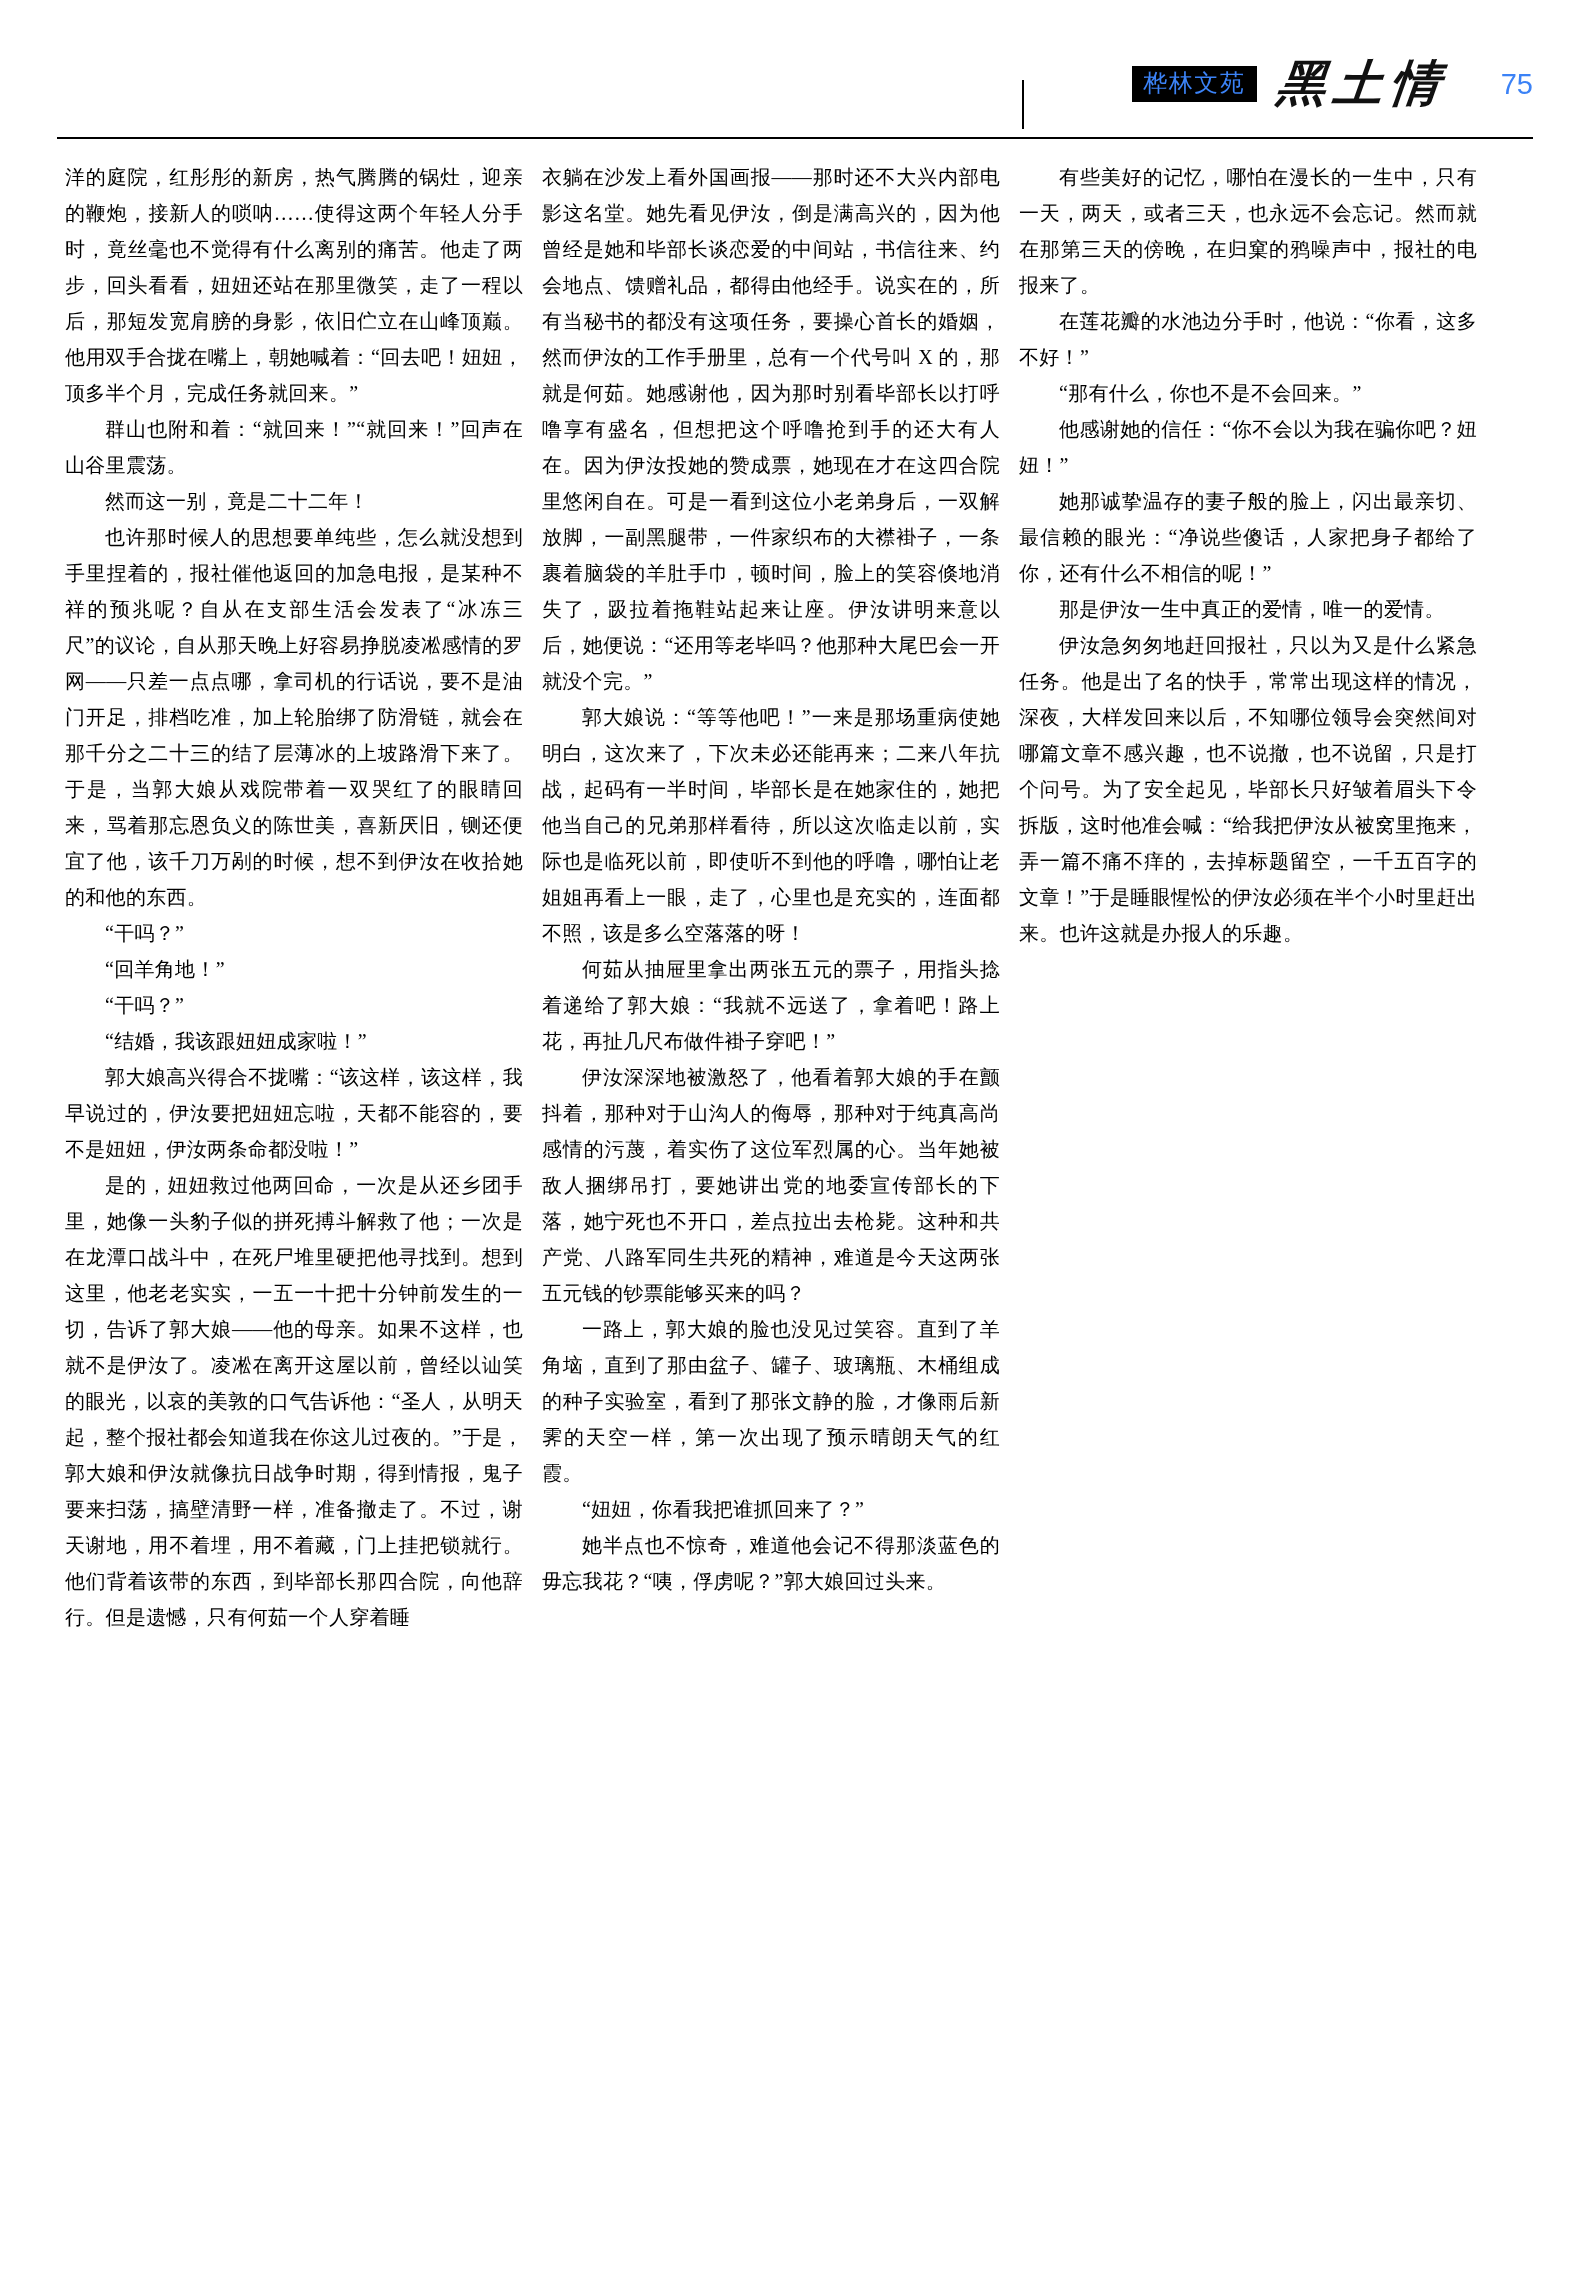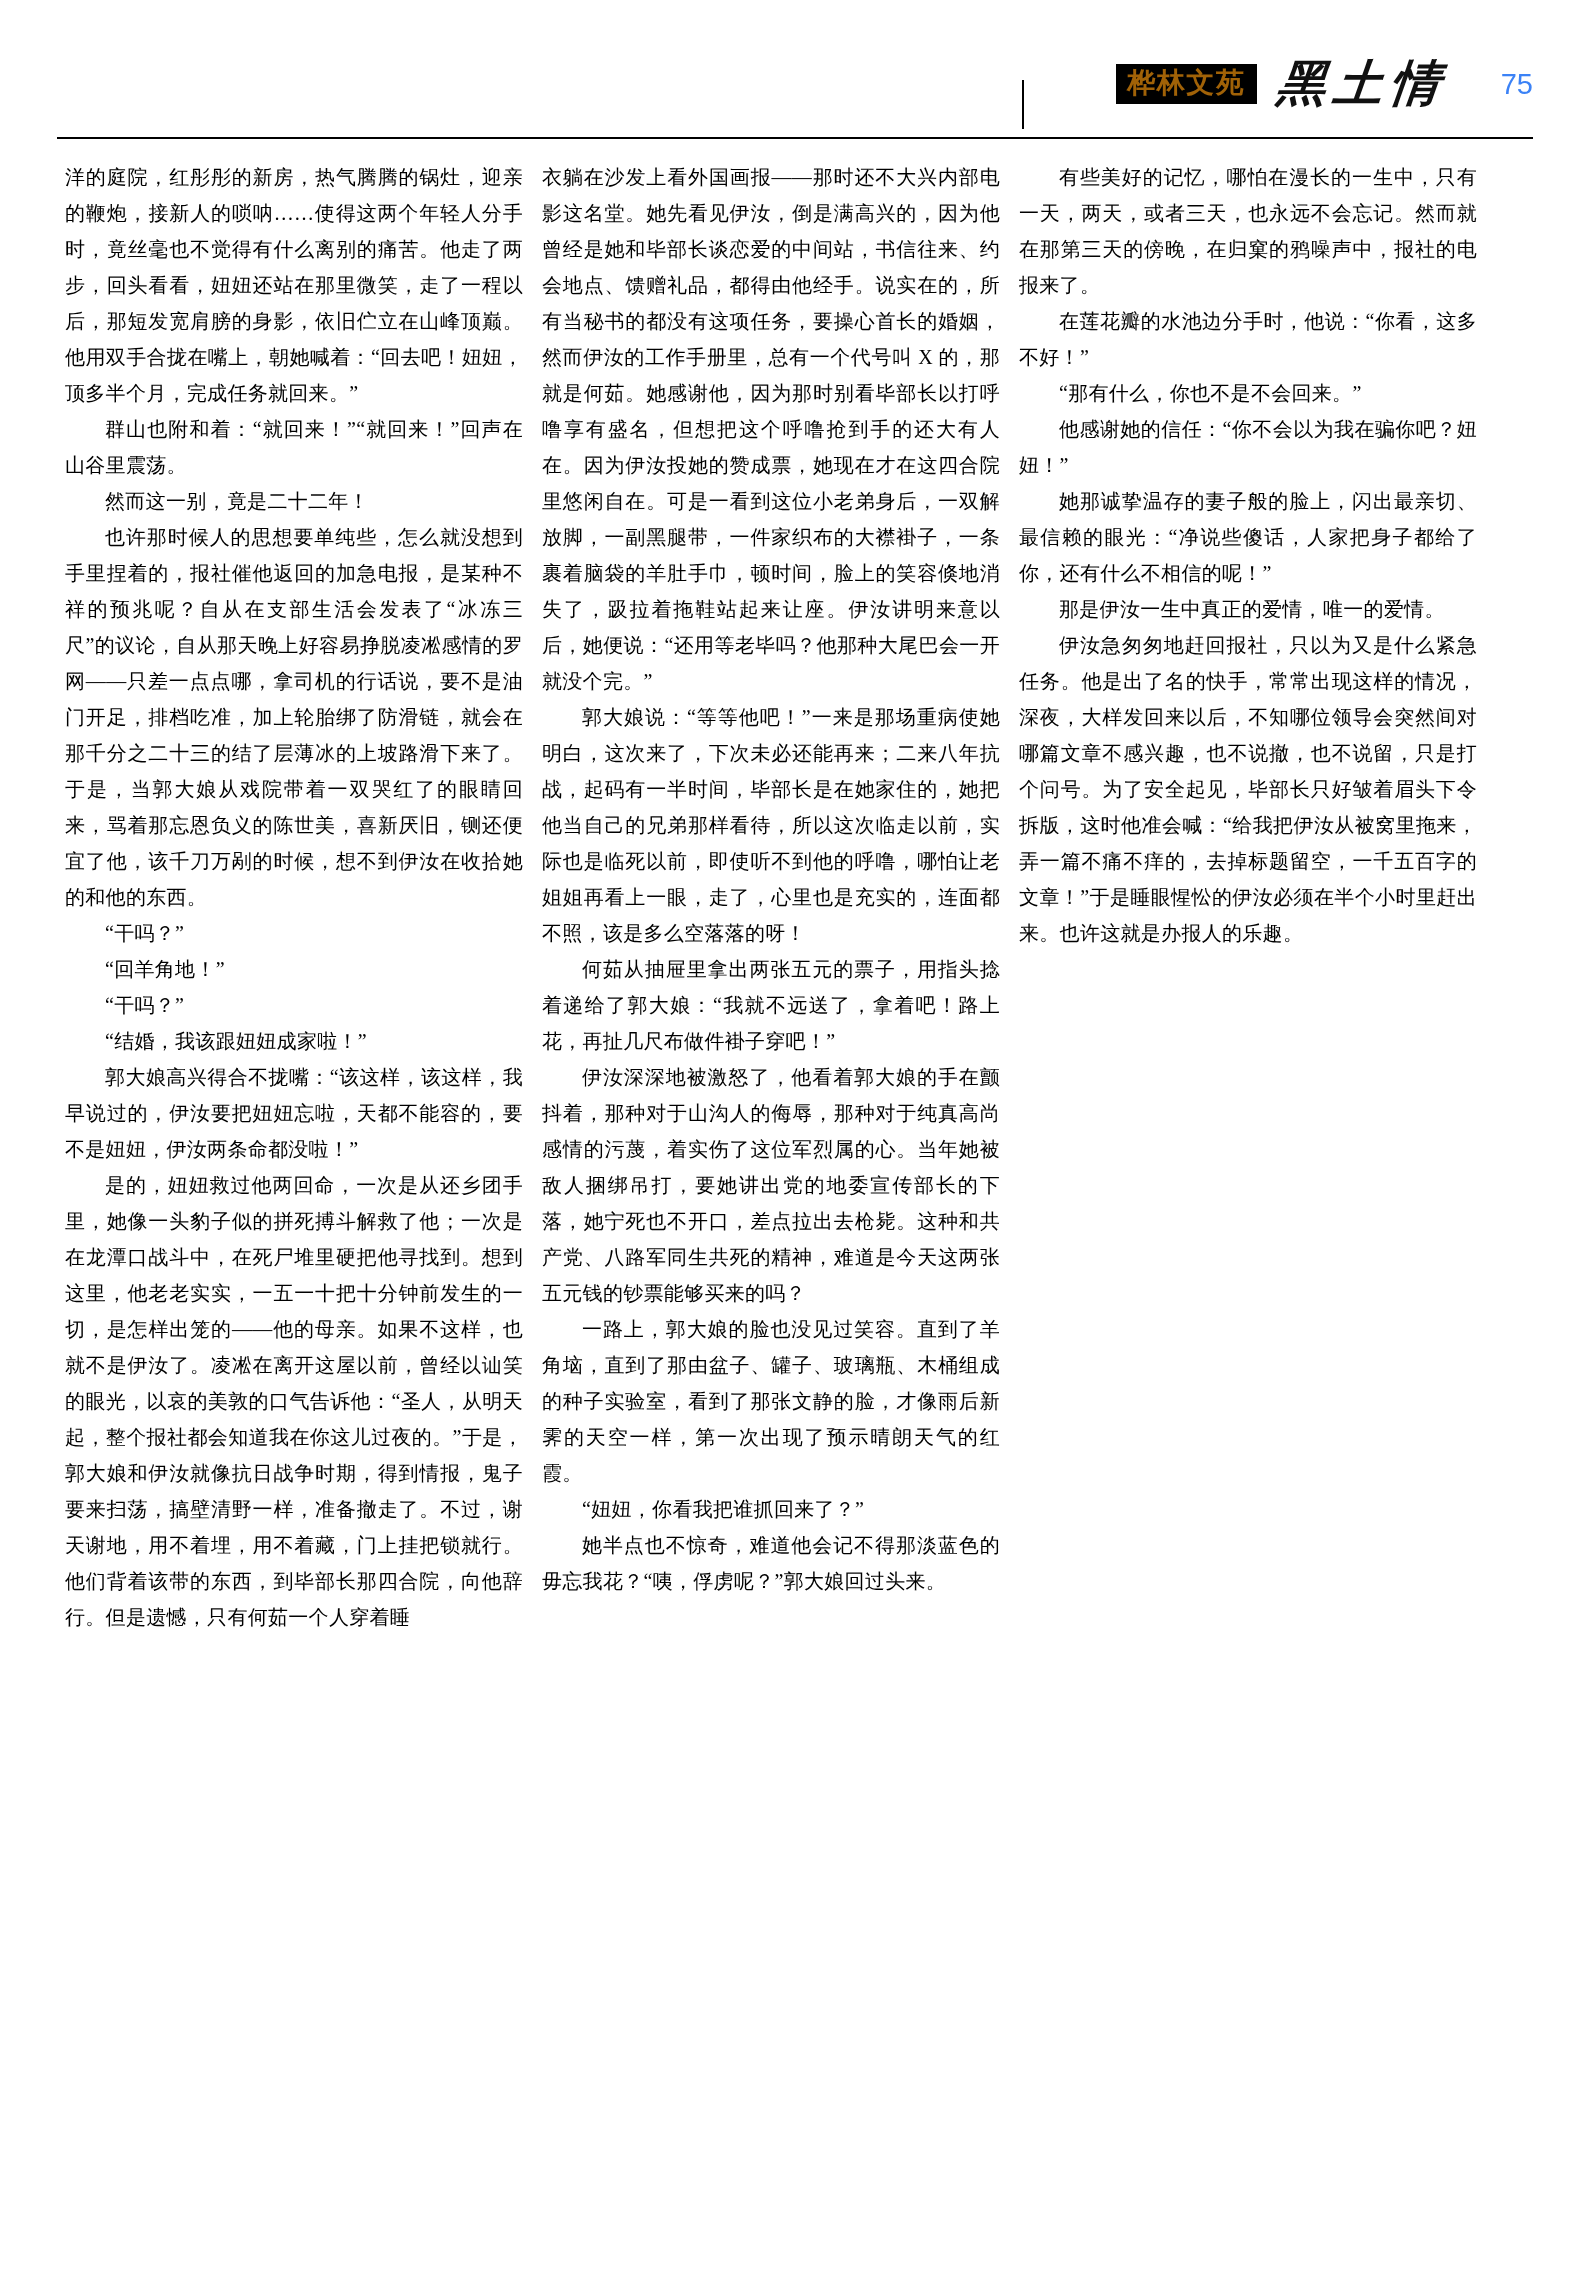--- a/index.html
+++ b/index.html
@@ -28,27 +28,27 @@
     position: absolute;
     top: 48px;
     right: 57px;
     height: 72px;
     display: flex;
     align-items: center;
     gap: 20.7px;
   }
   .header-tag {
     background: #000000;
-    color: #a16207;
+    color: #3b82f6;
     font-family: "Liberation Sans", sans-serif;
-    font-size: 28px;
+    font-size: 24px;
     letter-spacing: 1.6px;
     padding: 5.6px 11px 7.2px 11px;
     line-height: 1;
-    font-weight: bold;
+    font-weight: normal;
   }
   .header-title {
     font-family: "Liberation Serif", serif;
     font-size: 49px;
     font-weight: bold;
     letter-spacing: 8px;
     font-style: italic;
     color: #111111;
     transform: skewX(-6deg);
     padding-right: 4.8px;
@@ -120,21 +120,21 @@
     <div class="col" id="col-0">
         <p class="noindent">洋的庭院，红彤彤的新房，热气腾腾的锅灶，迎亲的鞭炮，接新人的唢呐……使得这两个年轻人分手时，竟丝毫也不觉得有什么离别的痛苦。他走了两步，回头看看，妞妞还站在那里微笑，走了一程以后，那短发宽肩膀的身影，依旧伫立在山峰顶巅。他用双手合拢在嘴上，朝她喊着：“回去吧！妞妞，顶多半个月，完成任务就回来。”</p>
         <p>群山也附和着：“就回来！”“就回来！”回声在山谷里震荡。</p>
         <p>然而这一别，竟是二十二年！</p>
         <p>也许那时候人的思想要单纯些，怎么就没想到手里捏着的，报社催他返回的加急电报，是某种不祥的预兆呢？自从在支部生活会发表了“冰冻三尺”的议论，自从那天晚上好容易挣脱凌凇感情的罗网——只差一点点哪，拿司机的行话说，要不是油门开足，排档吃准，加上轮胎绑了防滑链，就会在那千分之二十三的结了层薄冰的上坡路滑下来了。于是，当郭大娘从戏院带着一双哭红了的眼睛回来，骂着那忘恩负义的陈世美，喜新厌旧，铡还便宜了他，该千刀万剐的时候，想不到伊汝在收拾她的和他的东西。</p>
         <p>“干吗？”</p>
         <p>“回羊角地！”</p>
         <p>“干吗？”</p>
         <p>“结婚，我该跟妞妞成家啦！”</p>
         <p>郭大娘高兴得合不拢嘴：“该这样，该这样，我早说过的，伊汝要把妞妞忘啦，天都不能容的，要不是妞妞，伊汝两条命都没啦！”</p>
-        <p>是的，妞妞救过他两回命，一次是从还乡团手里，她像一头豹子似的拼死搏斗解救了他；一次是在龙潭口战斗中，在死尸堆里硬把他寻找到。想到这里，他老老实实，一五一十把十分钟前发生的一切，是怎样出笼的——他的母亲。如果不这样，也就不是伊汝了。凌凇在离开这屋以前，曾经以讪笑的眼光，以哀的美敦的口气告诉他：“圣人，从明天起，整个报社都会知道我在你这儿过夜的。”于是，郭大娘和伊汝就像抗日战争时期，得到情报，鬼子要来扫荡，搞壁清野一样，准备撤走了。不过，谢天谢地，用不着埋，用不着藏，门上挂把锁就行。他们背着该带的东西，到毕部长那四合院，向他辞行。但是遗憾，只有何茹一个人穿着睡</p>
+        <p>是的，妞妞救过他两回命，一次是从还乡团手里，她像一头豹子似的拼死搏斗解救了他；一次是在龙潭口战斗中，在死尸堆里硬把他寻找到。想到这里，他老老实实，一五一十把十分钟前发生的一切，告诉了郭大娘——他的母亲。如果不这样，也就不是伊汝了。凌凇在离开这屋以前，曾经以讪笑的眼光，以哀的美敦的口气告诉他：“圣人，从明天起，整个报社都会知道我在你这儿过夜的。”于是，郭大娘和伊汝就像抗日战争时期，得到情报，鬼子要来扫荡，搞壁清野一样，准备撤走了。不过，谢天谢地，用不着埋，用不着藏，门上挂把锁就行。他们背着该带的东西，到毕部长那四合院，向他辞行。但是遗憾，只有何茹一个人穿着睡</p>
       </div>
     <div class="col" id="col-1">
         <p class="noindent">衣躺在沙发上看外国画报——那时还不大兴内部电影这名堂。她先看见伊汝，倒是满高兴的，因为他曾经是她和毕部长谈恋爱的中间站，书信往来、约会地点、馈赠礼品，都得由他经手。说实在的，所有当秘书的都没有这项任务，要操心首长的婚姻，然而伊汝的工作手册里，总有一个代号叫 X 的，那就是何茹。她感谢他，因为那时别看毕部长以打呼噜享有盛名，但想把这个呼噜抢到手的还大有人在。因为伊汝投她的赞成票，她现在才在这四合院里悠闲自在。可是一看到这位小老弟身后，一双解放脚，一副黑腿带，一件家织布的大襟褂子，一条裹着脑袋的羊肚手巾，顿时间，脸上的笑容倏地消失了，趿拉着拖鞋站起来让座。伊汝讲明来意以后，她便说：“还用等老毕吗？他那种大尾巴会一开就没个完。”</p>
         <p>郭大娘说：“等等他吧！”一来是那场重病使她明白，这次来了，下次未必还能再来；二来八年抗战，起码有一半时间，毕部长是在她家住的，她把他当自己的兄弟那样看待，所以这次临走以前，实际也是临死以前，即使听不到他的呼噜，哪怕让老姐姐再看上一眼，走了，心里也是充实的，连面都不照，该是多么空落落的呀！</p>
         <p>何茹从抽屉里拿出两张五元的票子，用指头捻着递给了郭大娘：“我就不远送了，拿着吧！路上花，再扯几尺布做件褂子穿吧！”</p>
         <p>伊汝深深地被激怒了，他看着郭大娘的手在颤抖着，那种对于山沟人的侮辱，那种对于纯真高尚感情的污蔑，着实伤了这位军烈属的心。当年她被敌人捆绑吊打，要她讲出党的地委宣传部长的下落，她宁死也不开口，差点拉出去枪毙。这种和共产党、八路军同生共死的精神，难道是今天这两张五元钱的钞票能够买来的吗？</p>
         <p>一路上，郭大娘的脸也没见过笑容。直到了羊角垴，直到了那由盆子、罐子、玻璃瓶、木桶组成的种子实验室，看到了那张文静的脸，才像雨后新霁的天空一样，第一次出现了预示晴朗天气的红霞。</p>
         <p>“妞妞，你看我把谁抓回来了？”</p>
         <p>她半点也不惊奇，难道他会记不得那淡蓝色的毋忘我花？“咦，俘虏呢？”郭大娘回过头来。</p>
       </div>

